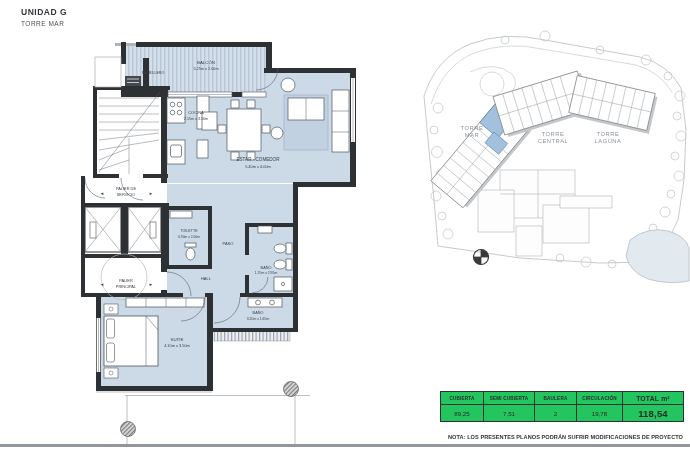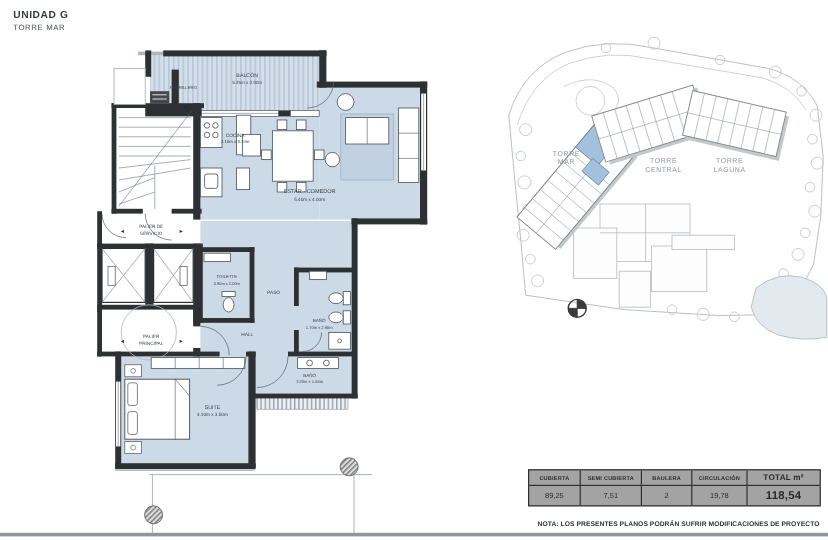--- a/index.html
+++ b/index.html
@@ -1,26 +1,26 @@
 <!DOCTYPE html>
 <html style="--room-fill: #ccd9e7; --wall: #2e3134; --balcony-stripe: #b9c8d9; --highlight-unit: #a3c0dc; --bottom-bar: #8f969d;"><head>
 <meta charset="utf-8">
 <style>
   html,body{margin:0;padding:0;background:#fff}
   .canvas{position:relative;width:690px;height:450px;background:#fff;overflow:hidden;
           font-family:"Liberation Sans", sans-serif;}
   .layer{position:absolute;left:0;top:0;width:690px;height:450px}
   svg text{font-family:"Liberation Sans", sans-serif}
 
-  .hdr{position:absolute;left:11px;top:7px;color:#35393d}
+  .hdr{position:absolute;left:21px;top:7px;color:#35393d}
   .hdr .unit{font-size:8.5px;font-weight:bold;letter-spacing:.5px}
   .hdr .tower{font-size:6.5px;margin-top:2.5px;letter-spacing:.5px;color:#4a4e52}
 
   .stable{position:absolute;left:440px;top:391px;width:244px;border:1.4px solid var(--wall,#2b2b2b);
-          color:#2b2b2b;background:#a3a3a3;box-sizing:border-box}
+          color:#2b2b2b;background:#22c55e;box-sizing:border-box}
   .trow{display:flex}
   .trow>div{border-right:1px solid var(--wall,#2b2b2b);display:flex;align-items:center;justify-content:center;
             text-align:center;box-sizing:border-box}
   .trow>div:last-child{border-right:none}
   .thead>div{height:12px;font-size:4.6px;font-weight:bold;letter-spacing:.2px}
   .tbody>div{height:17px;font-size:6.2px;border-top:1px solid var(--wall,#2b2b2b)}
   .c0{width:43px}.c1{width:51px}.c2{width:42px}.c3{width:46px}.c4{flex:1}
   .thead .c4{font-size:6.8px}
   .tbody .c4{font-size:9.5px;font-weight:bold;letter-spacing:.2px}
 

